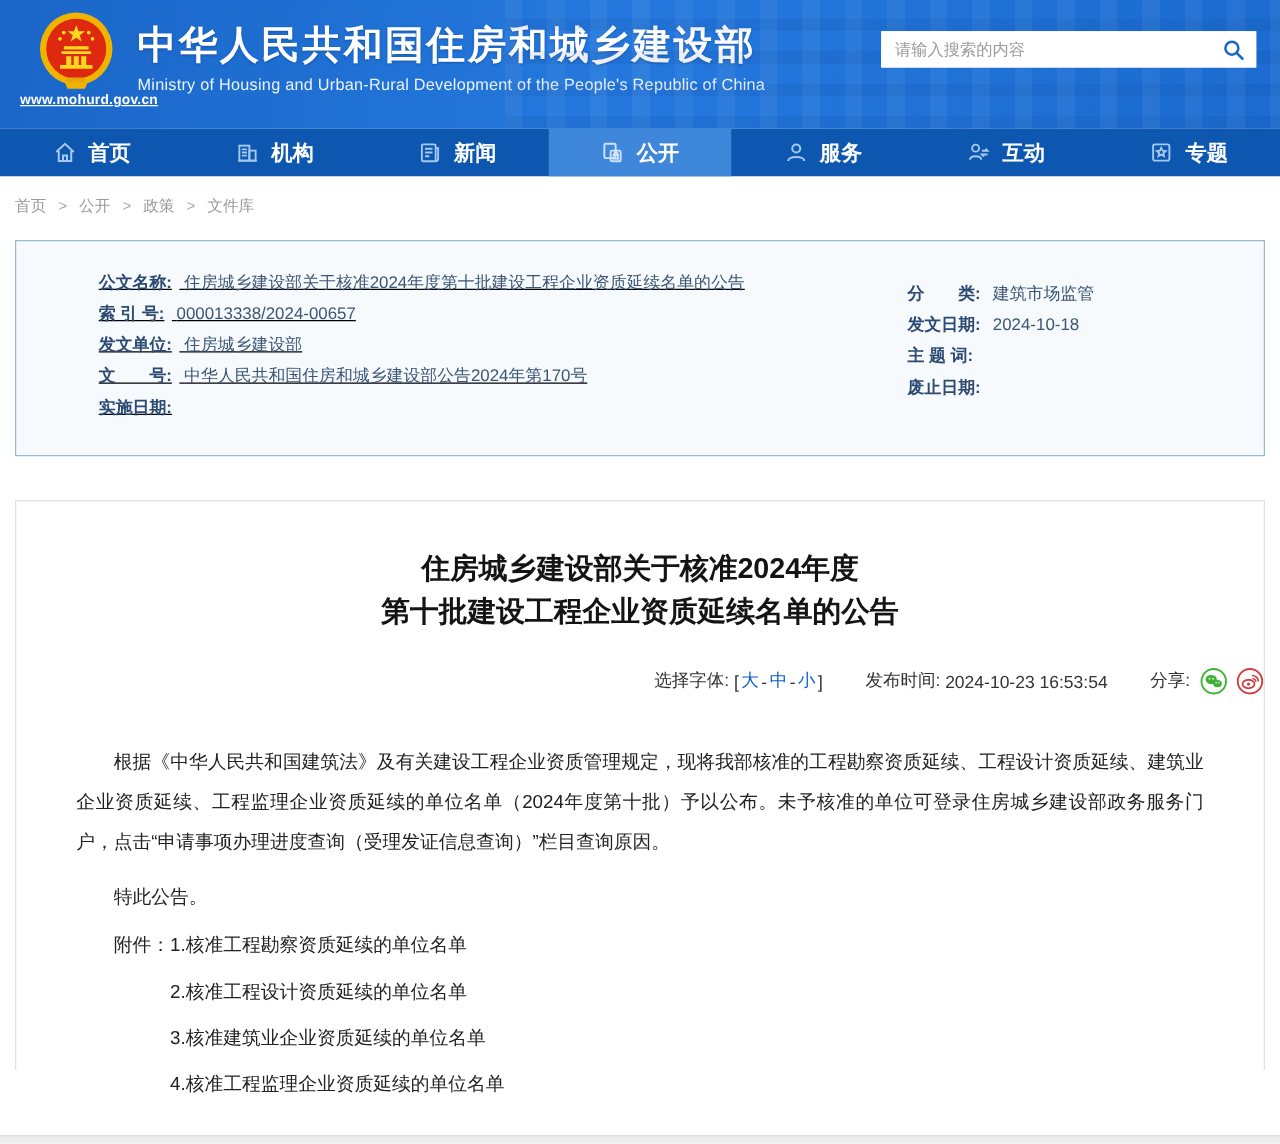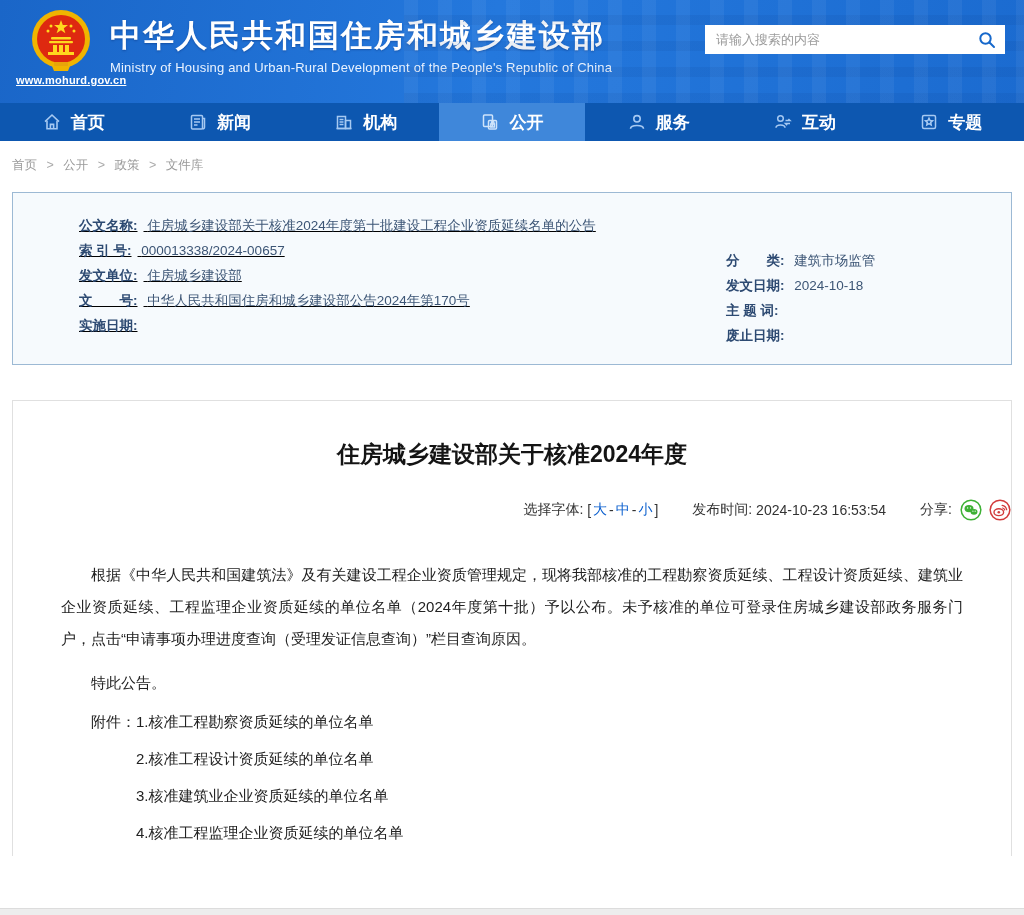--- a/index.html
+++ b/index.html
@@ -44,21 +44,21 @@
 
   
   .breadcrumb { position:absolute; top:157px; left:12px; font-size:12.5px; color:#9a9a9a; }
   .breadcrumb a { color:#9a9a9a; text-decoration:none; cursor:pointer; }
   .breadcrumb .sep { margin:0 6px; color:#aaa; }
 
   
   .meta-panel { position:absolute; top:192px; left:12px; width:1000px; height:173px;
     background:#f6fafd; border:1px solid #9cb9d4; }
   .meta-col-left { position:absolute; left:66px; top:20px;text-decoration:underline; }
-  .meta-col-right { position:absolute; left:713px; top:55px; }
+  .meta-col-right { position:absolute; left:713px; top:29px; }
   .meta-row { height:25px; line-height:25px; font-size:13.5px; white-space:nowrap; }
   .meta-label { color:#2d4a72; font-weight:bold; margin-right:6px; }
   .meta-value { color:#3c5575; }
 
   
   .article-card { position:absolute; top:400px; left:12px; width:1000px; height:456px;
     background:#fff; border:1px solid #e0e0e0; border-bottom:none; }
   .article-title { margin-top:36px; text-align:center; font-size:23px; font-weight:bold;
     color:#141414; line-height:35px; }
   .info-row { margin-top:27px; display:flex; align-items:center; justify-content:flex-end;
@@ -127,36 +127,36 @@
           <path d="M3 9.6 L10 3 L17 9.6"></path>
             <path d="M5 8.8 V16.8 H15 V8.8"></path>
             <path d="M8.4 16.8 V12.4 h3.2 v4.4"></path>
         </svg>
       </span>
       <span>首页</span>
     </a>
     <a class="nav-item">
       <span class="nav-icon">
         <svg width="20" height="20" viewBox="0 0 20 20" fill="none" stroke="#a6c9f2" stroke-width="1.5">
+          <rect x="3.5" y="4.5" width="8" height="12"></rect>
+            <rect x="11.5" y="8.5" width="5" height="8"></rect>
+          <path d="M5.5 7.5 h4 M5.5 10 h4 M5.5 12.5 h4 M2.5 16.5 h15"></path>
+        </svg>
+      </span>
+      <span>机构</span>
+    </a>
+    <a class="nav-item">
+      <span class="nav-icon">
+        <svg width="20" height="20" viewBox="0 0 20 20" fill="none" stroke="#a6c9f2" stroke-width="1.5">
           <rect x="3.5" y="3.5" width="11" height="13.5" rx="1"></rect>
           <path d="M6 7 h6 M6 10 h6 M6 13 h3.5"></path>
             <path d="M14.5 6.5 h2 v8.5 a2 2 0 0 1 -2 2"></path>
         </svg>
       </span>
       <span>新闻</span>
-    </a>
-    <a class="nav-item">
-      <span class="nav-icon">
-        <svg width="20" height="20" viewBox="0 0 20 20" fill="none" stroke="#a6c9f2" stroke-width="1.5">
-          <rect x="3.5" y="4.5" width="8" height="12"></rect>
-            <rect x="11.5" y="8.5" width="5" height="8"></rect>
-          <path d="M5.5 7.5 h4 M5.5 10 h4 M5.5 12.5 h4 M2.5 16.5 h15"></path>
-        </svg>
-      </span>
-      <span>机构</span>
     </a>
     <a class="nav-item active">
       <span class="nav-icon">
         <svg width="20" height="20" viewBox="0 0 20 20" fill="none" stroke="#cfe4fb" stroke-width="1.5">
           <rect x="3.5" y="3" width="9" height="11.5" rx="1"></rect>
           <rect x="8.5" y="8.5" width="8" height="8.5" rx="1"></rect>
           <rect x="10.8" y="12" width="3.6" height="3"></rect>
           <path d="M11.4 12 v-1.1 a1.3 1.3 0 0 1 2.6 0 V12"></path>
         </svg>
       </span>
@@ -241,20 +241,21 @@
       <div class="meta-row">
         <span class="meta-label">废止日期:</span>
         <span class="meta-value"></span>
       </div>
     </div>
   </section>
 
   <section class="article-card">
     <h2 class="article-title">
       <div>住房城乡建设部关于核准2024年度</div>
+      <div>第十批建设工程企业资质延续名单的公告</div>
     </h2>
 
     <div class="info-row">
       <span class="grp">
         <span>选择字体:</span>&nbsp;
         <span>[</span>
         <a class="font-opt">大</a>
         <span>-</span>
         <a class="font-opt">中</a>
         <span>-</span>

